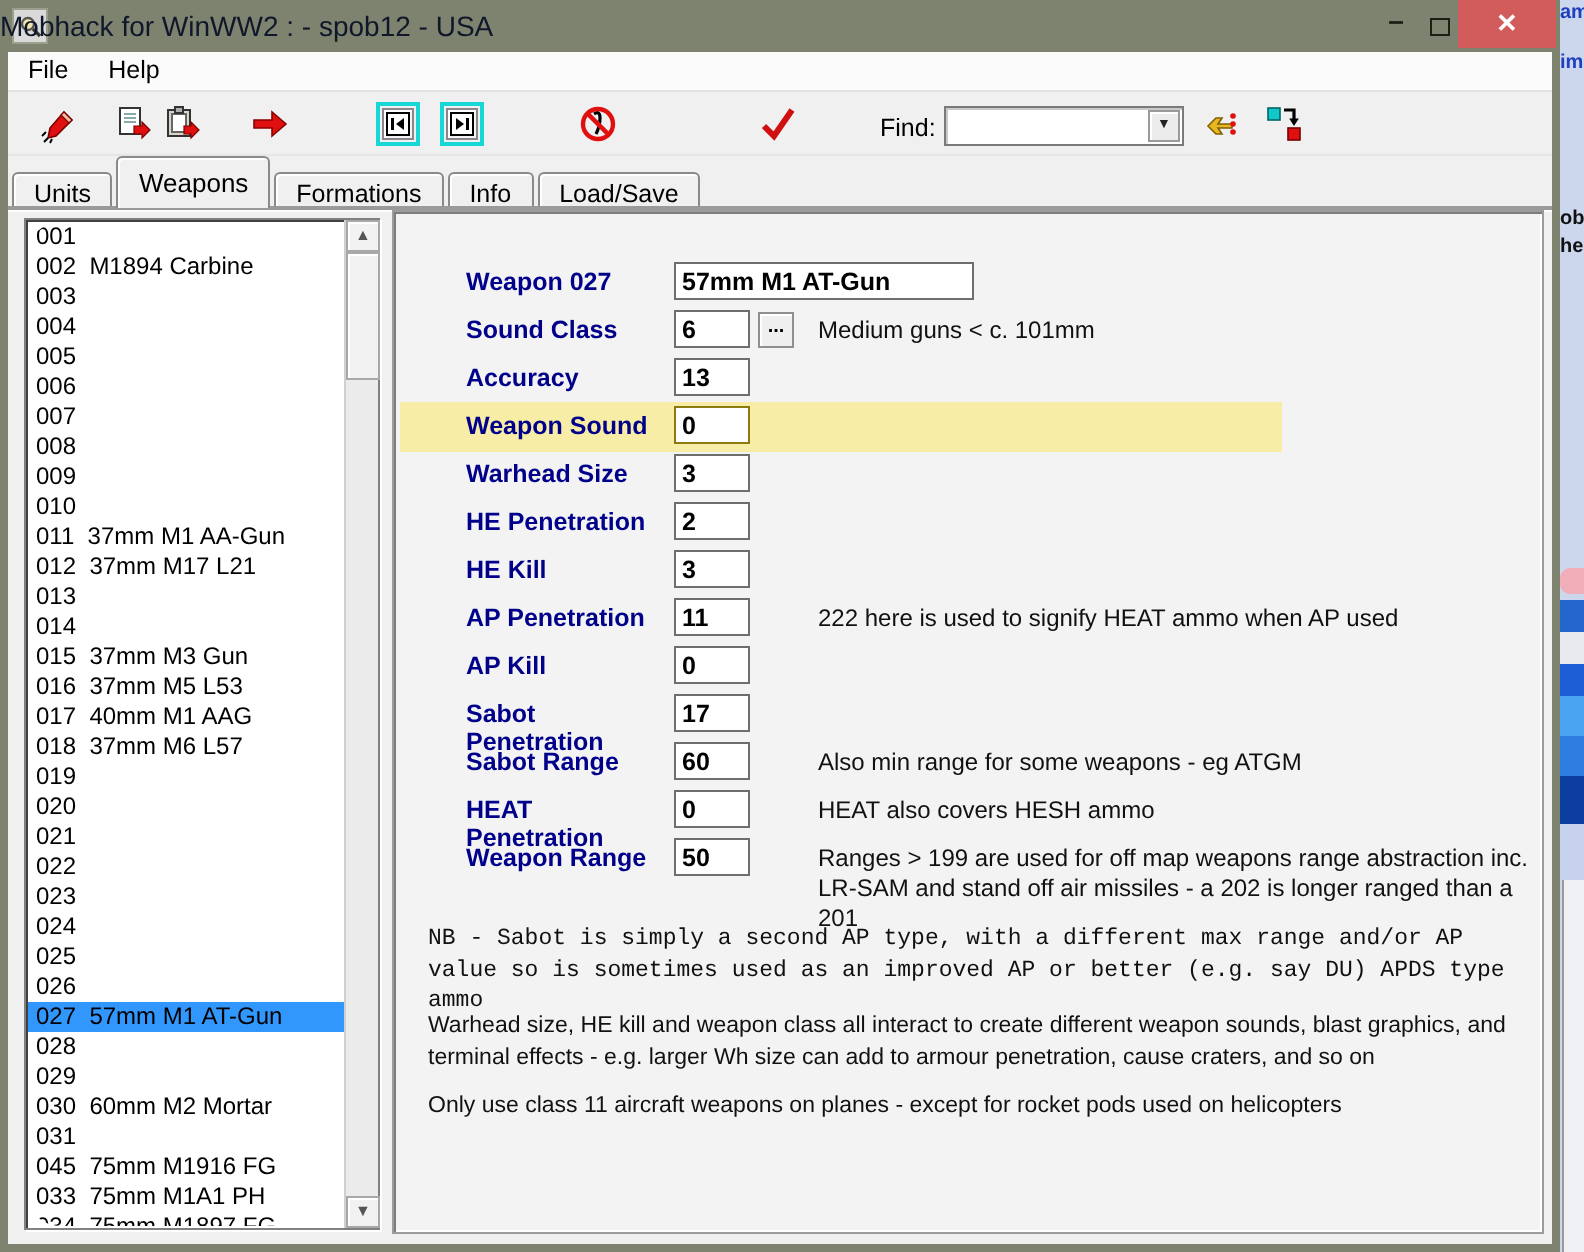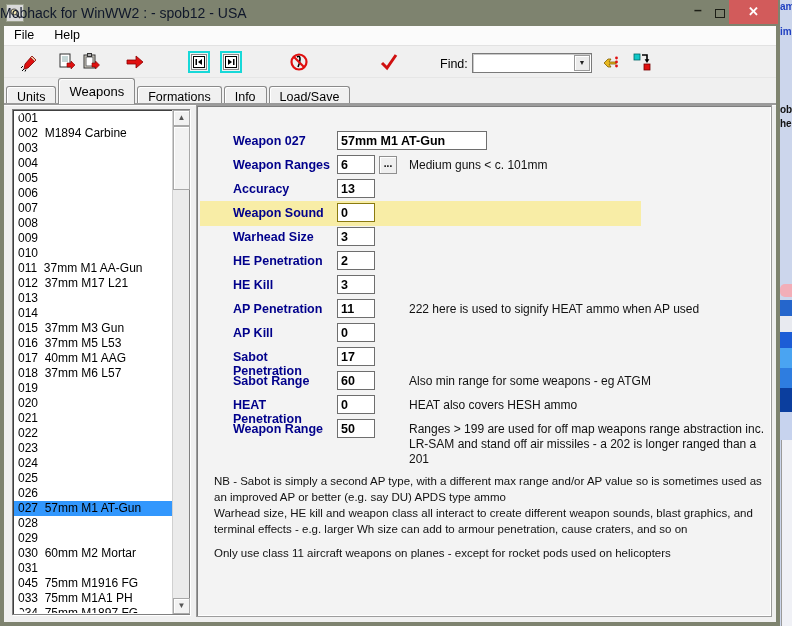--- a/index.html
+++ b/index.html
@@ -277,21 +277,21 @@
           </div>
         </div>
 
         <div id="formpanel">
           <div id="formrows">
               <div class="frow" style="top: 24px;">
                 <div class="flabel">Weapon 027</div>
                 <input class="finput wide" value="57mm M1 AT-Gun" style="">
               </div>
               <div class="frow" style="top: 48px;">
-                <div class="flabel">Weapon Ranges</div>
+                <div class="flabel">Sound Class</div>
                 <input class="finput narrow" value="6" style="">
                 <div class="browse-btn">...</div>
                 <div class="fhint">Medium guns &lt; c. 101mm</div>
               </div>
               <div class="frow" style="top: 72px;">
                 <div class="flabel">Accuracy</div>
                 <input class="finput narrow" value="13" style="">
               </div>
               <div class="frow" style="top: 96px;">
                 <div class="hl-band"></div>
@@ -333,21 +333,21 @@
                 <input class="finput narrow" value="0" style="">
                 <div class="fhint">HEAT also covers HESH ammo</div>
               </div>
               <div class="frow" style="top: 312px;">
                 <div class="flabel">Weapon Range</div>
                 <input class="finput narrow" value="50" style="">
                 <div class="fhint">Ranges &gt; 199 are used for off map weapons range abstraction inc. LR-SAM and stand off air missiles - a 202 is longer ranged than a 201</div>
               </div>
             </div>
           <div id="notes">
-              <div class="note" style="top: 368px;">NB - Sabot is simply a second AP type, with a different max range and/or AP value so is sometimes used as an improved AP or better (e.g. say DU) APDS type ammo</div>
+              <div class="note" style="top: 356px; font-family: Liberation Mono, monospace;">NB - Sabot is simply a second AP type, with a different max range and/or AP value so is sometimes used as an improved AP or better (e.g. say DU) APDS type ammo</div>
               <div class="note" style="top: 400px;">Warhead size, HE kill and weapon class all interact to create different weapon sounds, blast graphics, and terminal effects - e.g. larger Wh size can add to armour penetration, cause craters, and so on</div>
               <div class="note" style="top: 440px;">Only use class 11 aircraft weapons on planes - except for rocket pods used on helicopters</div>
             </div>
         </div>
 
       </div>
     </div>
   </div>
 </div>
 

